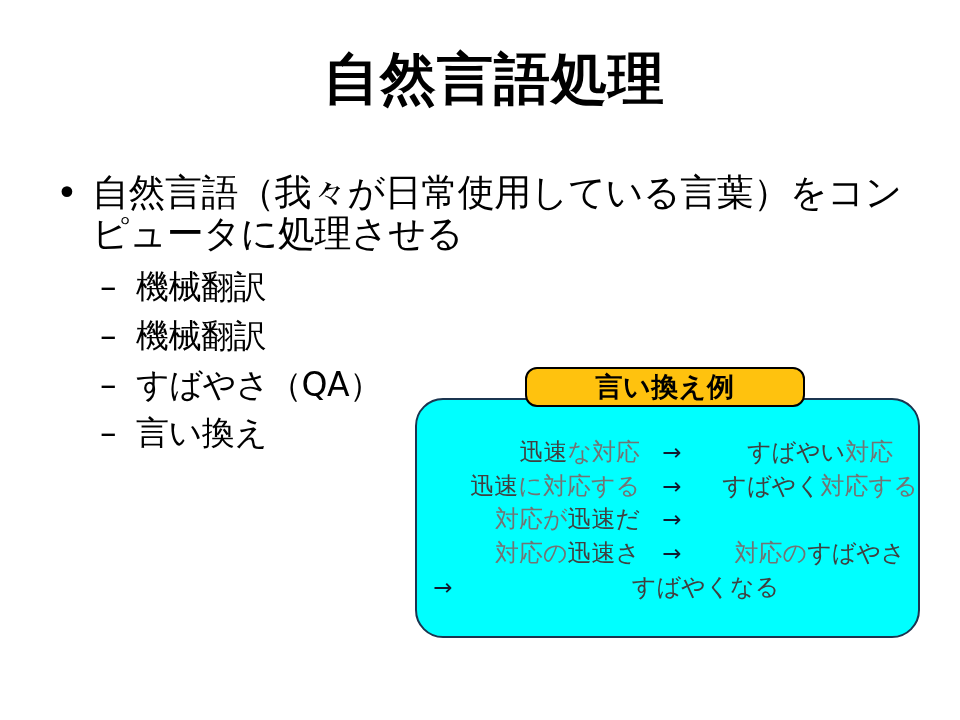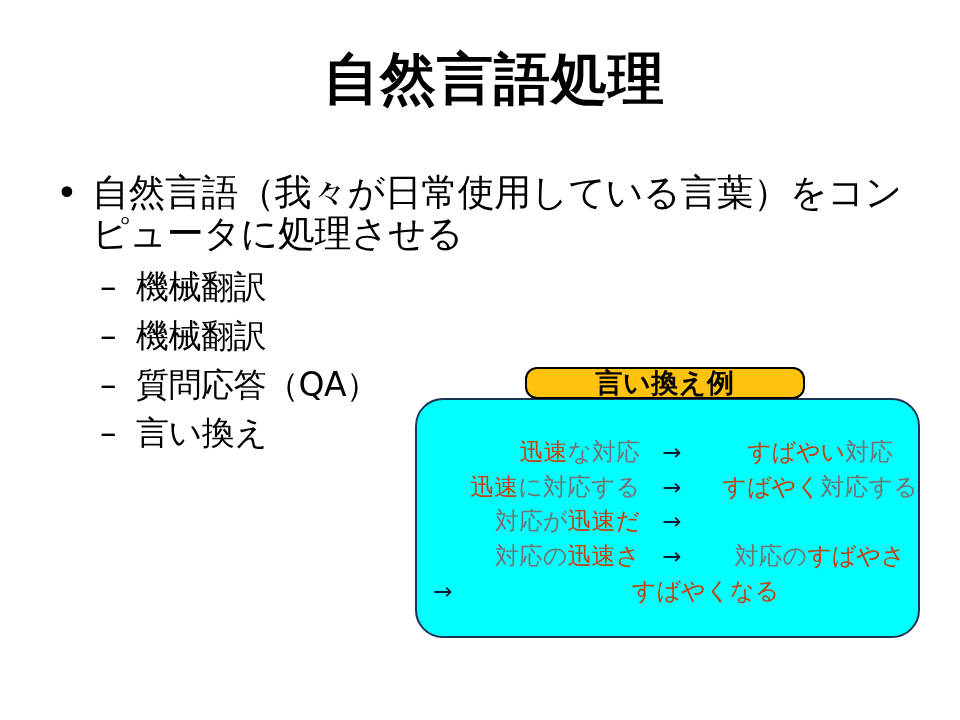--- a/index.html
+++ b/index.html
@@ -99,21 +99,21 @@
     border-radius: 28px;
     box-sizing: border-box;
   }
 
   
   #panel-badge {
     position: absolute;
     left: 525px;
     top: 367px;
     width: 280px;
-    height: 32px;
+    height: 40px;
     background: #ffc20e;
     border: 2px solid #000000;
     border-radius: 12px;
     box-sizing: border-box;
     display: flex;
     align-items: center;
     justify-content: center;
     font-size: 27px;
     font-weight: 700;
     color: #000000;
@@ -153,22 +153,21 @@
   .para-dst {
     flex: 1 1 auto;
     text-align: center;
     padding-left: 2px;
     margin-left: 18px;
   }
   .plain {
     color: #737373;
   }
   .hl {
-    color: #c2410c;
-    font-family: Liberation Mono, monospace;
+    color: #404040;
   }
 </style>
 </head>
 <body>
 
 <div id="slide">
 
   <div id="slide-title">自然言語処理</div>
 
   <div id="body-list">
@@ -185,21 +184,21 @@
         <span>機械翻訳</span>
       </div>
 
       <div class="bullet-l2">
         <span class="marker">–</span>
         <span>機械翻訳</span>
       </div>
 
       <div class="bullet-l2">
         <span class="marker">–</span>
-        <span>質問応答（QA）</span>
+        <span>すばやさ（QA）</span>
       </div>
 
       <div class="bullet-l2">
         <span class="marker">–</span>
         <span>言い換え</span>
       </div>
 
     </div>
   </div>
 

